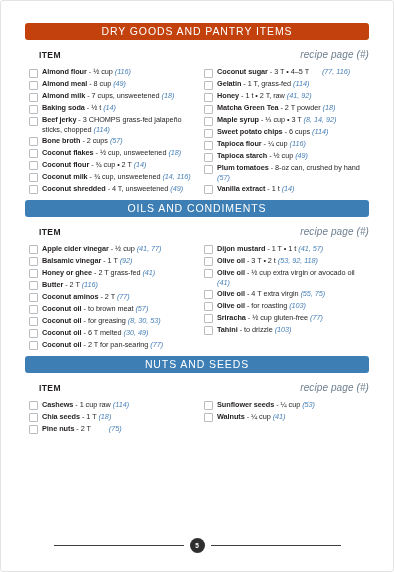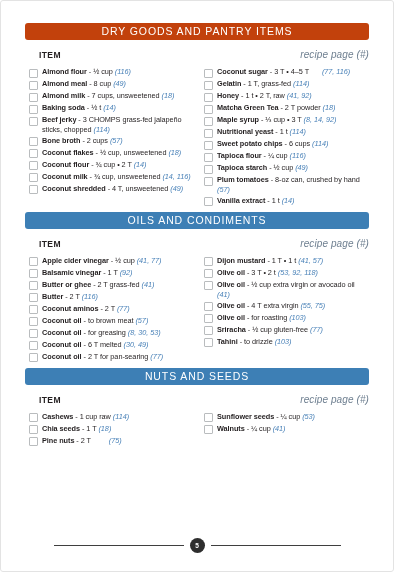--- a/index.html
+++ b/index.html
@@ -212,24 +212,20 @@
               <div class="item">
                 <span class="checkbox"></span>
                 <span class="item-text"><span class="nm">Matcha Green Tea</span><span class="qty"> - 2 T powder </span><span class="ref" style="color: rgb(74, 130, 184);">(18)</span></span>
               </div>
               <div class="item">
                 <span class="checkbox"></span>
                 <span class="item-text"><span class="nm">Maple syrup</span><span class="qty"> - ⅓ cup • 3 T </span><span class="ref" style="color: rgb(74, 130, 184);">(8, 14, 92)</span></span>
               </div>
               <div class="item">
                 <span class="checkbox"></span>
-                <span class="item-text"><span class="nm">Nutritional yeast</span><span class="qty"> - 1 t </span><span class="ref" style="color: rgb(74, 130, 184);">(114)</span></span>
-              </div>
-              <div class="item">
-                <span class="checkbox"></span>
                 <span class="item-text"><span class="nm">Sweet potato chips</span><span class="qty"> - 6 cups </span><span class="ref" style="color: rgb(74, 130, 184);">(114)</span></span>
               </div>
               <div class="item">
                 <span class="checkbox"></span>
                 <span class="item-text"><span class="nm">Tapioca flour</span><span class="qty"> - ¼ cup </span><span class="ref" style="color: rgb(74, 130, 184);">(116)</span></span>
               </div>
               <div class="item">
                 <span class="checkbox"></span>
                 <span class="item-text"><span class="nm">Tapioca starch</span><span class="qty"> - ½ cup </span><span class="ref" style="color: rgb(74, 130, 184);">(49)</span></span>
               </div>
@@ -257,21 +253,21 @@
               <div class="item">
                 <span class="checkbox"></span>
                 <span class="item-text"><span class="nm">Apple cider vinegar</span><span class="qty"> - ½ cup </span><span class="ref" style="color: rgb(74, 130, 184);">(41, 77)</span></span>
               </div>
               <div class="item">
                 <span class="checkbox"></span>
                 <span class="item-text"><span class="nm">Balsamic vinegar</span><span class="qty"> - 1 T </span><span class="ref" style="color: rgb(74, 130, 184);">(92)</span></span>
               </div>
               <div class="item">
                 <span class="checkbox"></span>
-                <span class="item-text"><span class="nm">Butter or ghee</span><span class="qty"> - 2 T grass-fed </span><span class="ref" style="color: rgb(74, 130, 184);">(41)</span></span>
+                <span class="item-text"><span class="nm">Honey or ghee</span><span class="qty"> - 2 T grass-fed </span><span class="ref" style="color: rgb(74, 130, 184);">(41)</span></span>
               </div>
               <div class="item">
                 <span class="checkbox"></span>
                 <span class="item-text"><span class="nm">Butter</span><span class="qty"> - 2 T </span><span class="ref" style="color: rgb(74, 130, 184);">(116)</span></span>
               </div>
               <div class="item">
                 <span class="checkbox"></span>
                 <span class="item-text"><span class="nm">Coconut aminos</span><span class="qty"> - 2 T </span><span class="ref" style="color: rgb(74, 130, 184);">(77)</span></span>
               </div>
               <div class="item">

